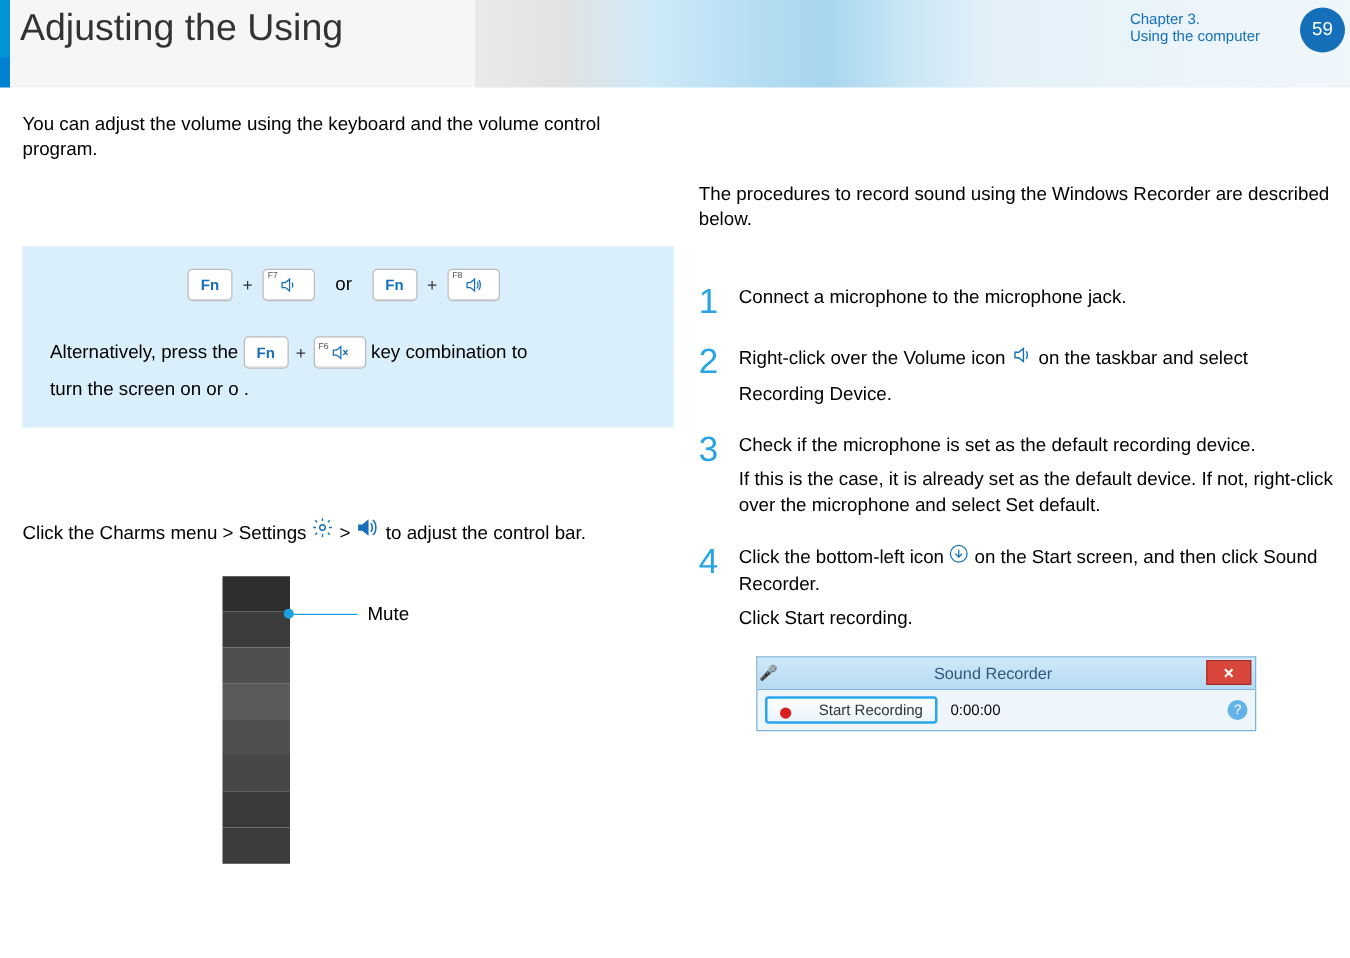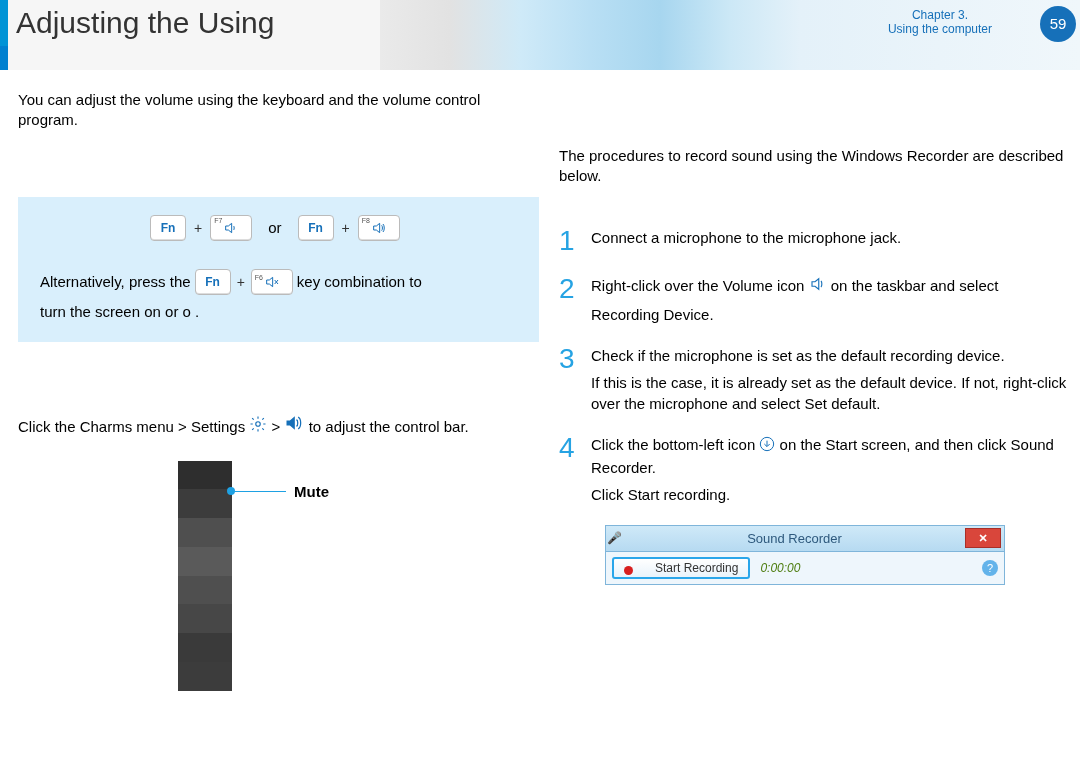--- a/index.html
+++ b/index.html
@@ -22,21 +22,21 @@
         #f6f6f6 8px, #f6f6f6 380px,
         #eaeaea 380px, #e2e2e2 450px,
         #cfeaf8 520px, #b9dff4 590px,
         #a7d6ef 660px, #cce8f6 730px,
         #e4f1f9 800px, #f0f7fb 1080px);
   }
   .title {
     position: absolute; left: 16px; top: 6px;
     font-size: 30px; font-weight: 400; color: #333;
   }
-  .chapter { position: absolute; right: 88px; top: 8px; color:#1670b9; font-size:12px; text-align:center; line-height:1.2;}
+  .chapter { position: absolute; right: 72px; top: 8px; color:#1670b9; font-size:12px; text-align:left; line-height:1.2;}
   .page-badge {
     position: absolute; right: 4px; top: 6px;
     width: 36px; height: 36px; border-radius: 50%;
     background: #1670b9; color: #fff; text-align: center;
     line-height: 36px; font-size: 15px;
   }
   .blue-edge { position:absolute; left:0; top:0; width:8px; height:46px; background:#0093d6;}
   
   .content { display:flex; padding: 20px 0 0 18px; gap: 20px;}
   .col { flex:1; min-width:0; }
@@ -60,21 +60,21 @@
   .fkey { width:42px; }
   .fkey .flabel { position:absolute; left:3px; top:1px; font-size:7px; color:#555;}
   .fkey svg { width:16px; height:16px; }
   .plus { font-size:14px; color:#333; padding:0 2px;}
   .or-text { font-size:15px; padding: 0 10px;}
   .alt-line { line-height:2; display:flex; flex-wrap:wrap; align-items:center; gap:4px;}
   
   .charms-para { margin-top: 70px; line-height:2; }
   .inline-icon { display:inline-block; vertical-align:middle;}
   
-  .volbar-wrap { position:relative; margin-top:18px; margin-left:160px; width:260px; height:230px;font-weight:bold;}
+  .volbar-wrap { position:relative; margin-top:18px; margin-left:160px; width:260px; height:230px;}
   .volbar { width:54px; height:230px; display:flex; flex-direction:column;}
   .vseg { flex:1; }
   .vseg.a{background:#2e2e2e;} .vseg.b{background:#3c3c3c;} .vseg.c{background:#4f4f4f;}
   .vseg.d{background:#5a5a5a;} .vseg.e{background:#474747;} .vseg.f{background:#3a3a3a;}
   .mute-line { position:absolute; left:54px; top:30px; width:54px; height:1px; background:#1ea1e3;}
   .mute-dot { position:absolute; left:49px; top:26px; width:8px; height:8px; background:#1ea1e3; border-radius:50%;}
   .mute-label { position:absolute; left:116px; top:22px; font-size:15px;}
   
   .lead { margin-bottom: 40px;}
   .step { display:flex; gap:10px; margin-bottom:20px; align-items:flex-start;}
@@ -97,21 +97,21 @@
     display:flex; align-items:center; gap:10px;
     border:1px solid #7fb5da; background:#eef6fc; height:34px; padding:0 6px;
   }
   .start-btn{
     display:flex; align-items:flex-end; gap:22px;
     background:linear-gradient(#fff,#e9f3fb);
     border:2px solid #2aa6ea; border-radius:3px;
     padding:2px 10px; font-size:12px; color:#333;
   }
   .start-btn .dot{width:9px;height:9px;border-radius:50%;background:#d81f1f;}
-  .rec-time{font-size:12px;color:#4d7c0f;font-style:italic;}
+  .rec-time{font-size:12px;color:#000000;}
   .rec-help{margin-left:auto;width:16px;height:16px;border-radius:50%;background:#63b3ea;color:#fff;font-size:11px;display:flex;align-items:center;justify-content:center;}
   
   svg { stroke:#1670b9; fill:none; stroke-width:1.5; }
 </style>
 </head>
 <body>
 
 <div class="header-bar">
   <div class="blue-edge"></div>
   <div class="title">Adjusting the Using</div>

